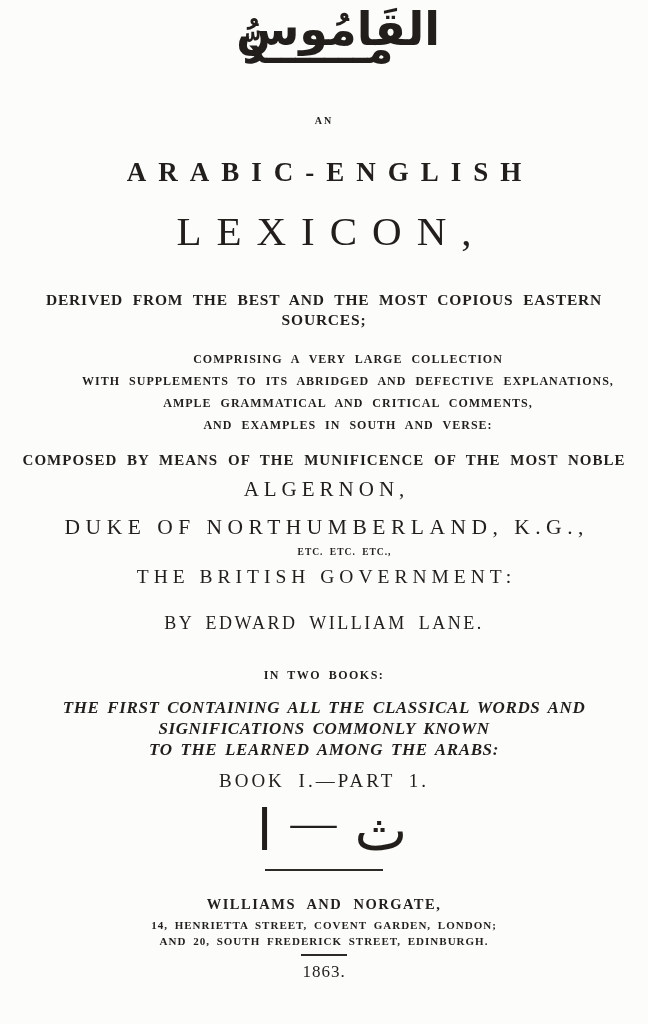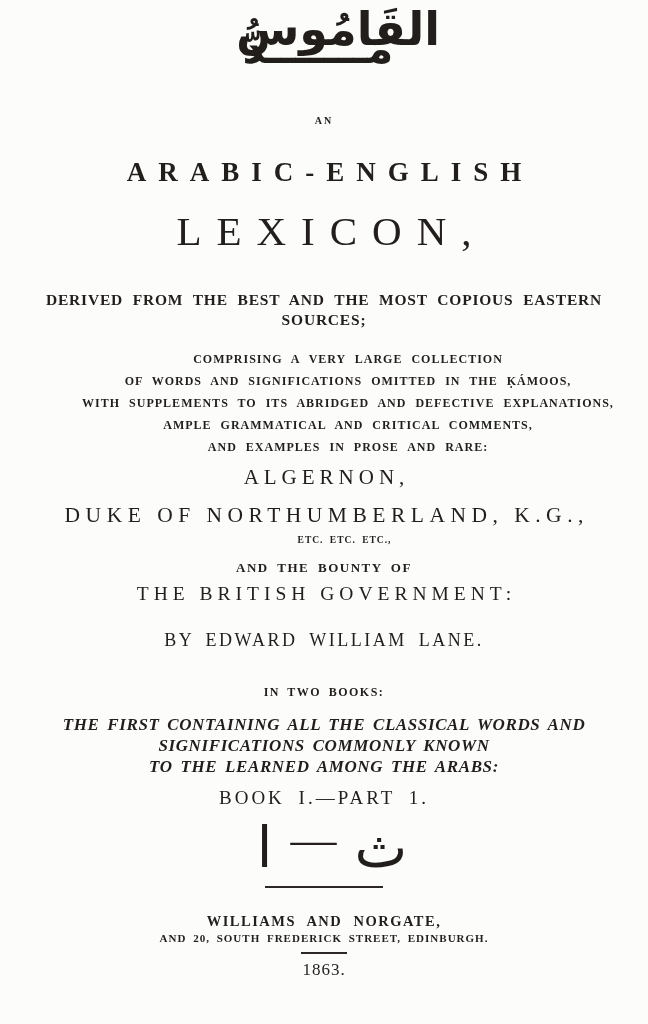--- a/index.html
+++ b/index.html
@@ -79,30 +79,29 @@
 
   <div class="an">AN</div>
 
   <h1 class="title1">ARABIC-ENGLISH</h1>
   <h1 class="title2">LEXICON,</h1>
 
   <div class="derived">DERIVED FROM THE BEST AND THE MOST COPIOUS EASTERN SOURCES;</div>
 
   <div class="comprising">
     <div>COMPRISING A VERY LARGE COLLECTION</div>
-    <div>OF WORDS AND SIGNIFICATIONS OMITTED IN THE ḲÁMOOS,</div>
     <div>WITH SUPPLEMENTS TO ITS ABRIDGED AND DEFECTIVE EXPLANATIONS,</div>
     <div>AMPLE GRAMMATICAL AND CRITICAL COMMENTS,</div>
-    <div>AND EXAMPLES IN PROSE AND RARE:</div>
+    <div>AND EXAMPLES IN SOUTH AND VERSE:</div>
   </div>
 
+  <div class="composed">COMPOSED BY MEANS OF THE MUNIFICENCE OF THE MOST NOBLE</div>
   <div class="algernon">ALGERNON,</div>
   <div class="duke">DUKE OF NORTHUMBERLAND, K.G.,</div>
   <div class="etc">ETC. ETC. ETC.,</div>
-  <div class="bounty">AND THE BOUNTY OF</div>
   <div class="gov">THE BRITISH GOVERNMENT:</div>
 
   <div class="author">BY EDWARD WILLIAM LANE.</div>
 
   <div class="intwo">IN TWO BOOKS:</div>
   <div class="bookslines">
     <div>THE FIRST CONTAINING ALL THE CLASSICAL WORDS AND SIGNIFICATIONS COMMONLY KNOWN</div>
     <div>TO THE LEARNED AMONG THE ARABS:</div>
   </div>
 
@@ -110,19 +109,20 @@
 
   <div class="range">
     <span class="letter arabic">ا</span>
     <span class="dash">—</span>
     <span class="letter arabic">ث</span>
   </div>
 
   <hr class="rule1">
 
   <div class="pubname">WILLIAMS AND NORGATE,</div>
+  <div class="addr addr1">14, HENRIETTA STREET, COVENT GARDEN, LONDON;</div>
   <div class="addr">AND 20, SOUTH FREDERICK STREET, EDINBURGH.</div>
 
   <hr class="rule2">
 
   <div class="year">1863.</div>
 
 </div>
 
 </body></html>

